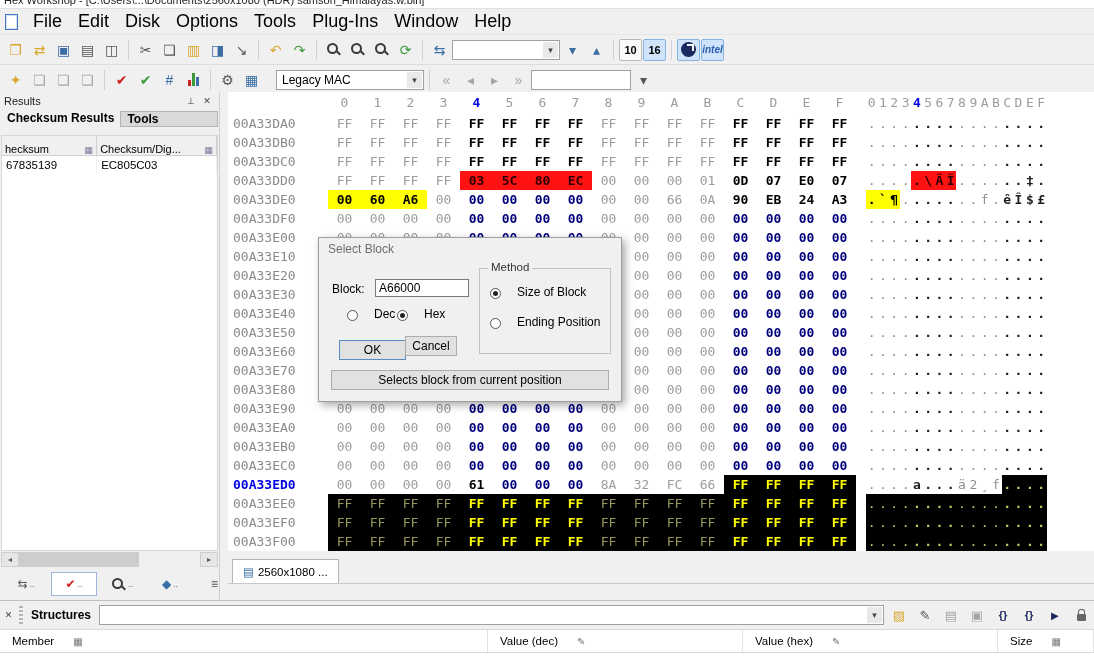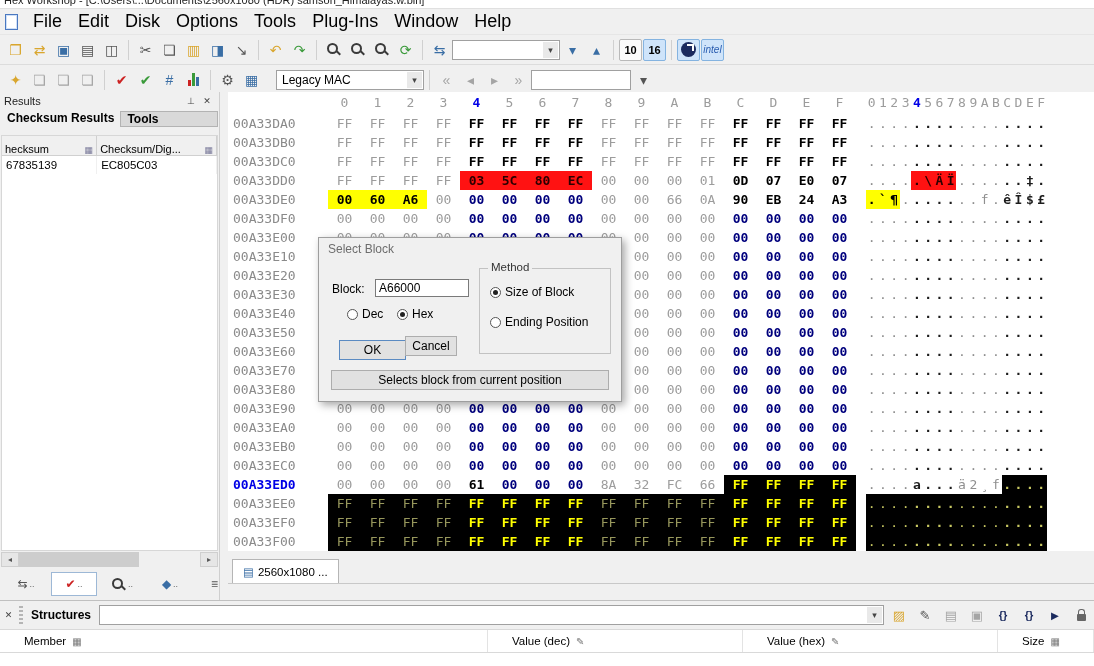--- a/index.html
+++ b/index.html
@@ -26,21 +26,21 @@
          position:relative;font-size:12px;padding-left:5px;box-sizing:border-box}
   .combo .carrow{position:absolute;right:1px;top:1px;bottom:1px;width:15px;background:#e9e9e9;
                  display:flex;align-items:center;justify-content:center;font-size:9px;color:#444}
   .c-gold{color:#d9a62e}.c-blue{color:#3a6ea5}.c-dark{color:#555}.c-green{color:#3a9a3a}
   .c-red{color:#cc2222}.c-gray{color:#a5a5a5}.c-navy{color:#1b2a5e}
   .mag{position:relative;width:15px;height:15px;display:inline-block}
   .mag::before{content:"";position:absolute;left:1px;top:1px;width:7px;height:7px;border:2px solid #3a3a3a;border-radius:50%}
   .mag::after{content:"";position:absolute;left:10px;top:10px;width:5px;height:2px;background:#3a3a3a;transform:rotate(45deg)}
   .amd{width:15px;height:15px;border-radius:50%;background:#1b2a5e;position:relative}
   .amd::after{content:"";position:absolute;right:2px;top:2px;width:5px;height:5px;border:2px solid #fff;border-left:none;border-bottom:none}
-  .intel{font-size:10px;font-style:italic;color:#2a5db0;font-weight:normal}
+  .intel{font-size:10px;font-style:italic;color:#2a5db0;font-weight:bold}
   .bars{display:flex;align-items:flex-end;gap:1px;height:13px}
   .bars i{width:3px;display:block}
   .bars i:nth-child(1){height:6px;background:#cc2222}
   .bars i:nth-child(2){height:13px;background:#3a9a3a}
   .bars i:nth-child(3){height:9px;background:#3a6ea5}
 
   
   .workspace{position:absolute;top:92px;left:0;right:0;height:508px;display:flex}
 
   
@@ -98,39 +98,39 @@
 
   
   .dialog{position:absolute;left:318px;top:237px;width:302px;height:163px;background:#f0f0f0;
           border:1px solid #9e9e9e;box-shadow:3px 3px 8px rgba(0,0,0,.35);z-index:20}
   .dlg-title{height:22px;display:flex;align-items:center;padding-left:9px;font-size:12px;color:#6d6d6d}
   .dlg-label{position:absolute;font-size:12px}
   .dlg-input{position:absolute;left:56px;top:41px;width:86px;height:16px;border:1px solid #7a7a7a;background:#fff;
              font-size:12px;font-family:"Liberation Sans",sans-serif;padding:0 3px}
   .radio{width:11px;height:11px;border:1px solid #555;border-radius:50%;background:#fff;display:inline-block;box-sizing:border-box;vertical-align:-2px}
   .radio.on::after{content:"";display:block;width:5px;height:5px;background:#222;border-radius:50%;margin:2px}
-  .radio-item{position:absolute;font-size:12px;display:flex;align-items:center;gap:4px}
+  .radio-item{position:absolute;font-size:12px;display:flex;align-items:flex-end;gap:16px}
   .groupbox{position:absolute;left:160px;top:30px;width:130px;height:84px;border:1px solid #c2c2c2}
   .groupbox .legend{position:absolute;top:-8px;left:8px;background:#f0f0f0;padding:0 3px;font-size:11.5px;color:#333}
   .btn{position:absolute;height:20px;background:#e1e1e1;border:1px solid #adadad;display:flex;align-items:center;
        justify-content:center;font-size:12px;box-sizing:border-box}
   .btn.default{border-color:#5a8ac2}
 
   
   .bottom-panel{position:absolute;left:0;top:600px;right:0;height:66px;background:#f0f0f0;border-top:1px solid #c0c0c0}
   .struct-strip{height:28px;display:flex;align-items:center;padding:0 2px;gap:4px}
   .closebtn{width:13px;height:13px;display:flex;align-items:center;justify-content:center;font-size:9px;color:#444}
   .grip{width:4px;height:18px;background:repeating-linear-gradient(to bottom,#b5b5b5 0 2px,transparent 2px 4px)}
   .struct-title{font-weight:bold;font-size:12px;margin:0 4px}
   .struct-combo{flex:1;max-width:800px}
   .sicon{width:22px;height:20px;display:flex;align-items:center;justify-content:center;font-size:13px}
   .lockicon{width:9px;height:7px;background:#666;border-radius:1px;position:relative;margin-top:4px}
   .lockicon::before{content:"";position:absolute;left:1px;top:-5px;width:5px;height:4px;border:1.5px solid #666;border-bottom:none;border-radius:3px 3px 0 0}
   .struct-head{height:22px;display:flex;background:#fff;border-top:1px solid #d9d9d9;border-bottom:1px solid #d9d9d9}
-  .struct-hcell{box-sizing:border-box;display:flex;align-items:center;gap:6px;padding-left:24px;font-size:11.5px;
+  .struct-hcell{box-sizing:border-box;display:flex;align-items:center;gap:19px;padding-left:12px;font-size:11.5px;
                 border-right:1px solid #e3e3e3;white-space:nowrap;overflow:hidden}
   .struct-hcell .hicon{font-size:10px;color:#777}
   .struct-body{height:16px;background:#fff}
 </style>
 </head>
 <body>
 
 <div class="titlebar">
   <span>Hex Workshop - [C:\Users\...\Documents\2560x1080 (HDR) samson_Himalayas.w.bin]</span>
 </div>

